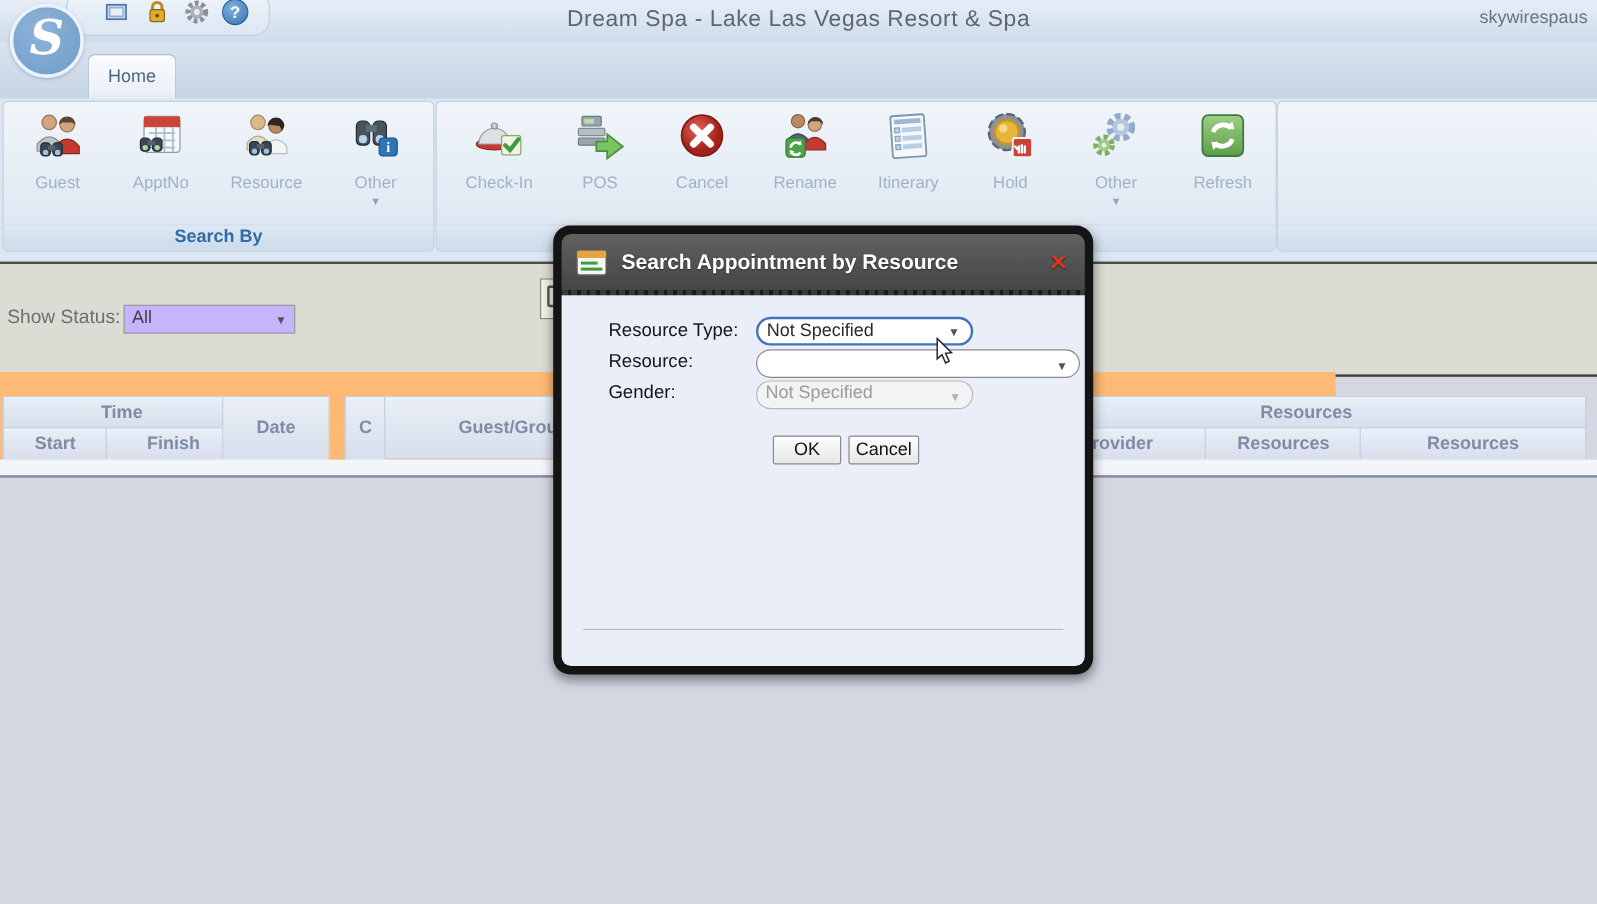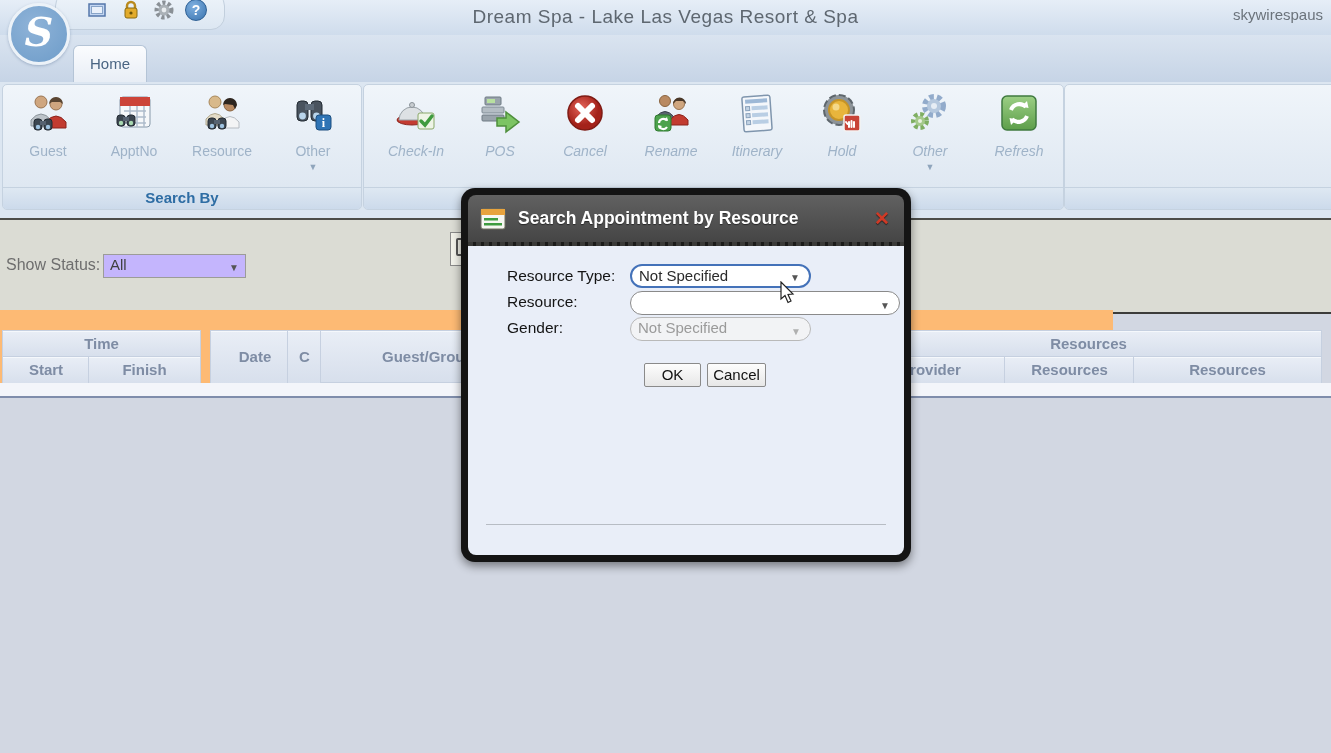--- a/index.html
+++ b/index.html
@@ -195,21 +195,21 @@
             <circle cx="26.5" cy="25" r="3.4" fill="#b9d4ea"></circle>
           <rect x="26" y="24" width="15" height="15" rx="3" fill="#2f74b5" stroke="#1d4f80"></rect>
           <text x="33.5" y="36" font-size="12" font-weight="bold" fill="#fff" text-anchor="middle" font-family="Liberation Serif,serif">i</text>
         </svg>
         <div class="tlabel">Other</div>
         <div class="tarrow">▼</div>
       </div>
       <div class="rlabelband">Search By</div>
     </div>
 
-    <div class="rgroup" style="left:363px;width:699px;font-style:italic;">
+    <div class="rgroup" style="left:363px;width:699px;">
       <div class="tbtn" style="left:10px">
         <svg class="ticon" viewBox="0 0 46 46">
           <ellipse cx="19" cy="29" rx="15" ry="5" fill="#c43b31" stroke="#8c241c"></ellipse>
           <path d="M6 29 a13 13 0 0 1 26 0 z" fill="#dde1e4" stroke="#9aa2a8"></path>
           <circle cx="19" cy="14" r="2.5" fill="#c8cdd1" stroke="#8a9298"></circle>
           <rect x="25" y="22" width="16" height="16" rx="2" fill="#eef4e6" stroke="#8aa86a"></rect>
           <path d="M28 30 l4 4 7 -9" fill="none" stroke="#3f9b3f" stroke-width="3.5" stroke-linecap="round"></path>
         </svg>
         <div class="tlabel">Check-In</div>
       </div>
@@ -304,21 +304,21 @@
       <span>All</span>
       <span class="dd-arrow">▼</span>
     </div>
     <div class="abs partialbtn"></div>
   </div>
 
   <div class="abs tablehead">
     <div class="hcell" style="left:2px;top:20px;width:197px;height:26px;line-height:25px;">Time</div>
     <div class="hcell" style="left:2px;top:46px;width:86px;height:27px;line-height:26px;">Start</div>
     <div class="hcell" style="left:88px;top:46px;width:111px;height:27px;line-height:26px;">Finish</div>
-    <div class="hcell" style="left:210px;top:20px;width:88px;height:53px;line-height:52px;">Date</div>
+    <div class="hcell" style="left:185px;top:20px;width:88px;height:53px;line-height:52px;">Date</div>
     <div class="hcell" style="left:287px;top:20px;width:33px;height:53px;line-height:52px;">C</div>
     <div class="hcell" style="left:320px;top:20px;width:535px;height:53px;line-height:52px;text-align:left;padding-left:61px;box-sizing:border-box;">Guest/Group</div>
     <div class="hcell" style="left:855px;top:20px;width:465px;height:26px;line-height:25px;">Resources</div>
     <div class="hcell" style="left:855px;top:46px;width:149px;height:27px;line-height:26px;">Provider</div>
     <div class="hcell" style="left:1004px;top:46px;width:129px;height:27px;line-height:26px;">Resources</div>
     <div class="hcell" style="left:1133px;top:46px;width:187px;height:27px;line-height:26px;">Resources</div>
     <div class="abs hrow-white"></div>
     <div class="abs hbottom"></div>
   </div>
 

